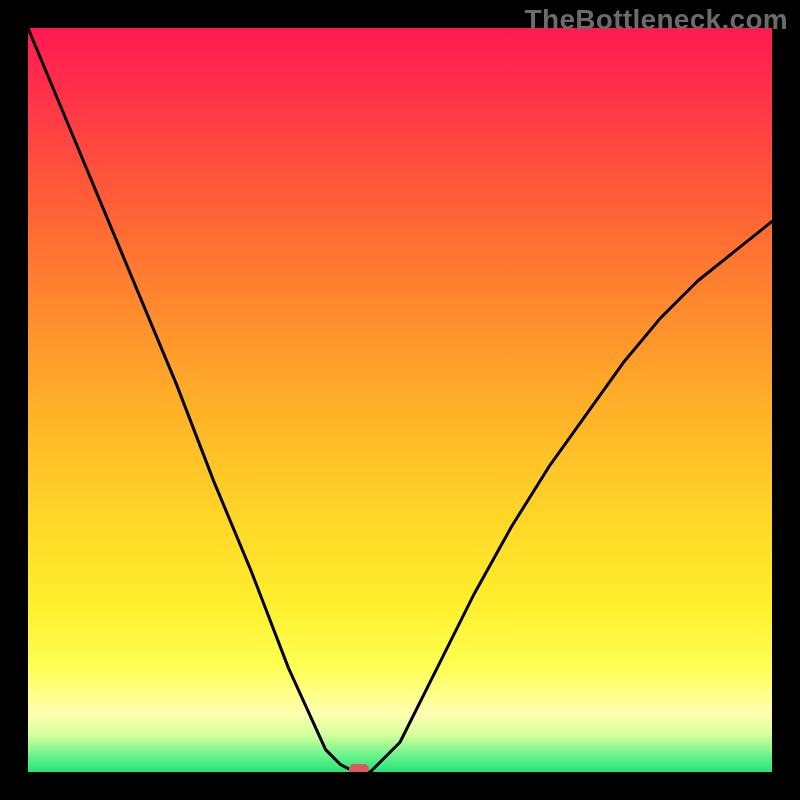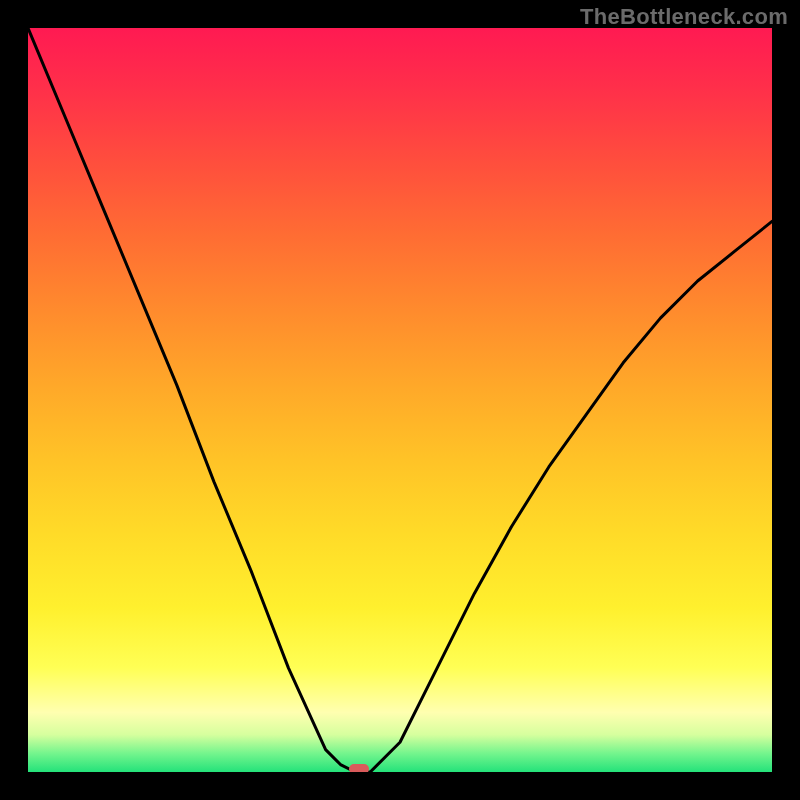--- a/index.html
+++ b/index.html
@@ -2,21 +2,21 @@
 <html><head>
 <meta charset="utf-8">
 <style>
   * { margin: 0; padding: 0; box-sizing: border-box; }
   html, body { width: 800px; height: 800px; overflow: hidden; background: #000; }
   .watermark {
     position: absolute;
     top: 4px;
     right: 12px;
     font-family: Arial, Helvetica, sans-serif;
-    font-size: 22px;
+    font-size: 28px;
     font-weight: bold;
     color: #6b6b6b;
     letter-spacing: 0.3px;
     z-index: 10;
   }
   .frame {
     position: absolute;
     left: 0; top: 0;
     width: 800px; height: 800px;
     background: #000;

